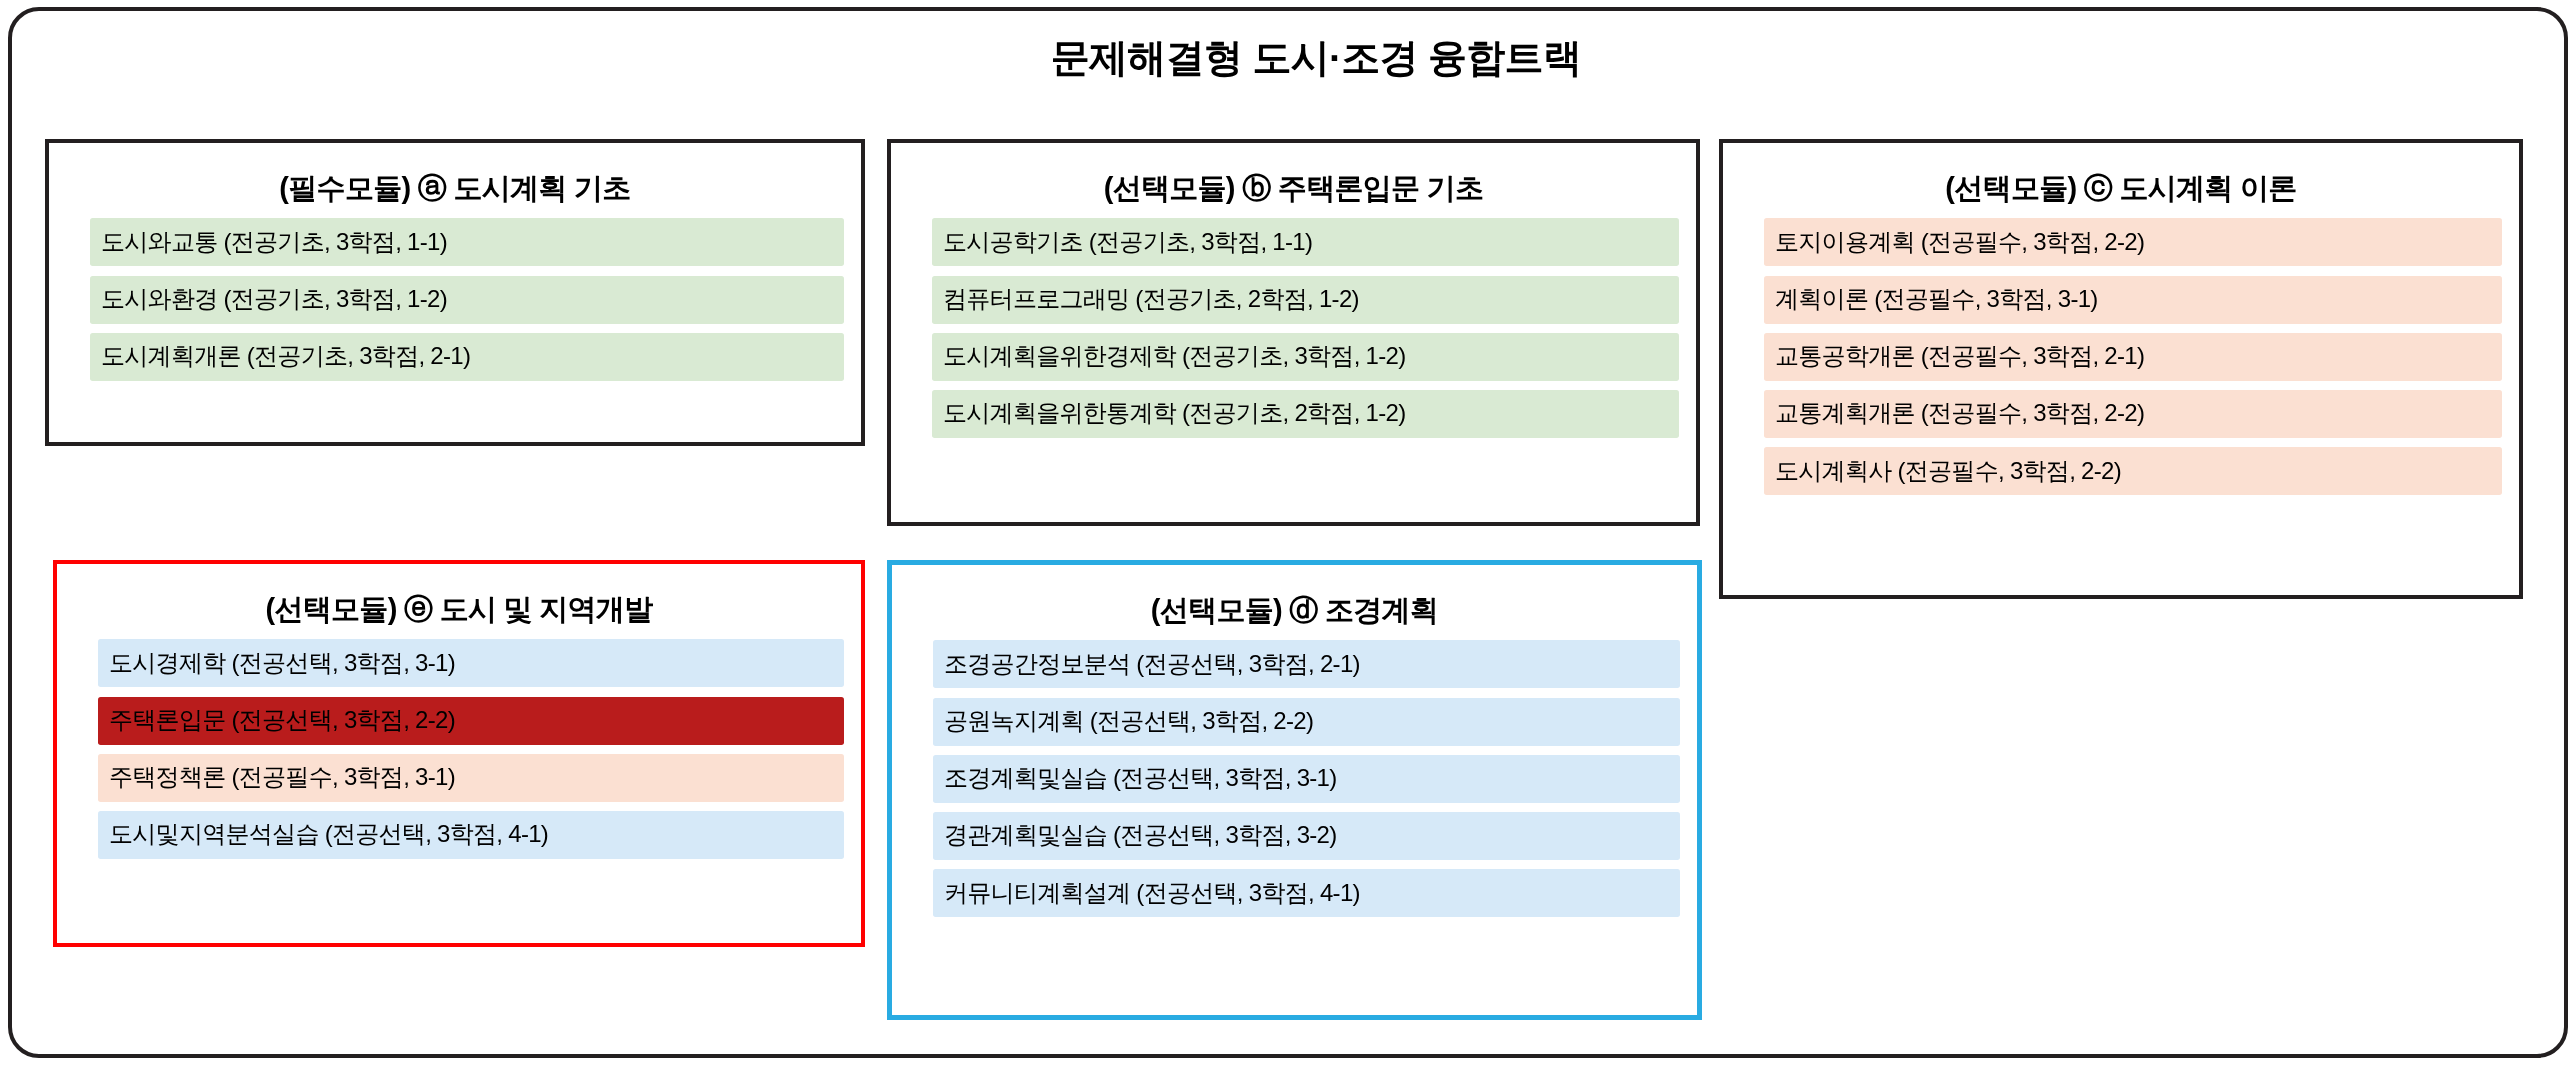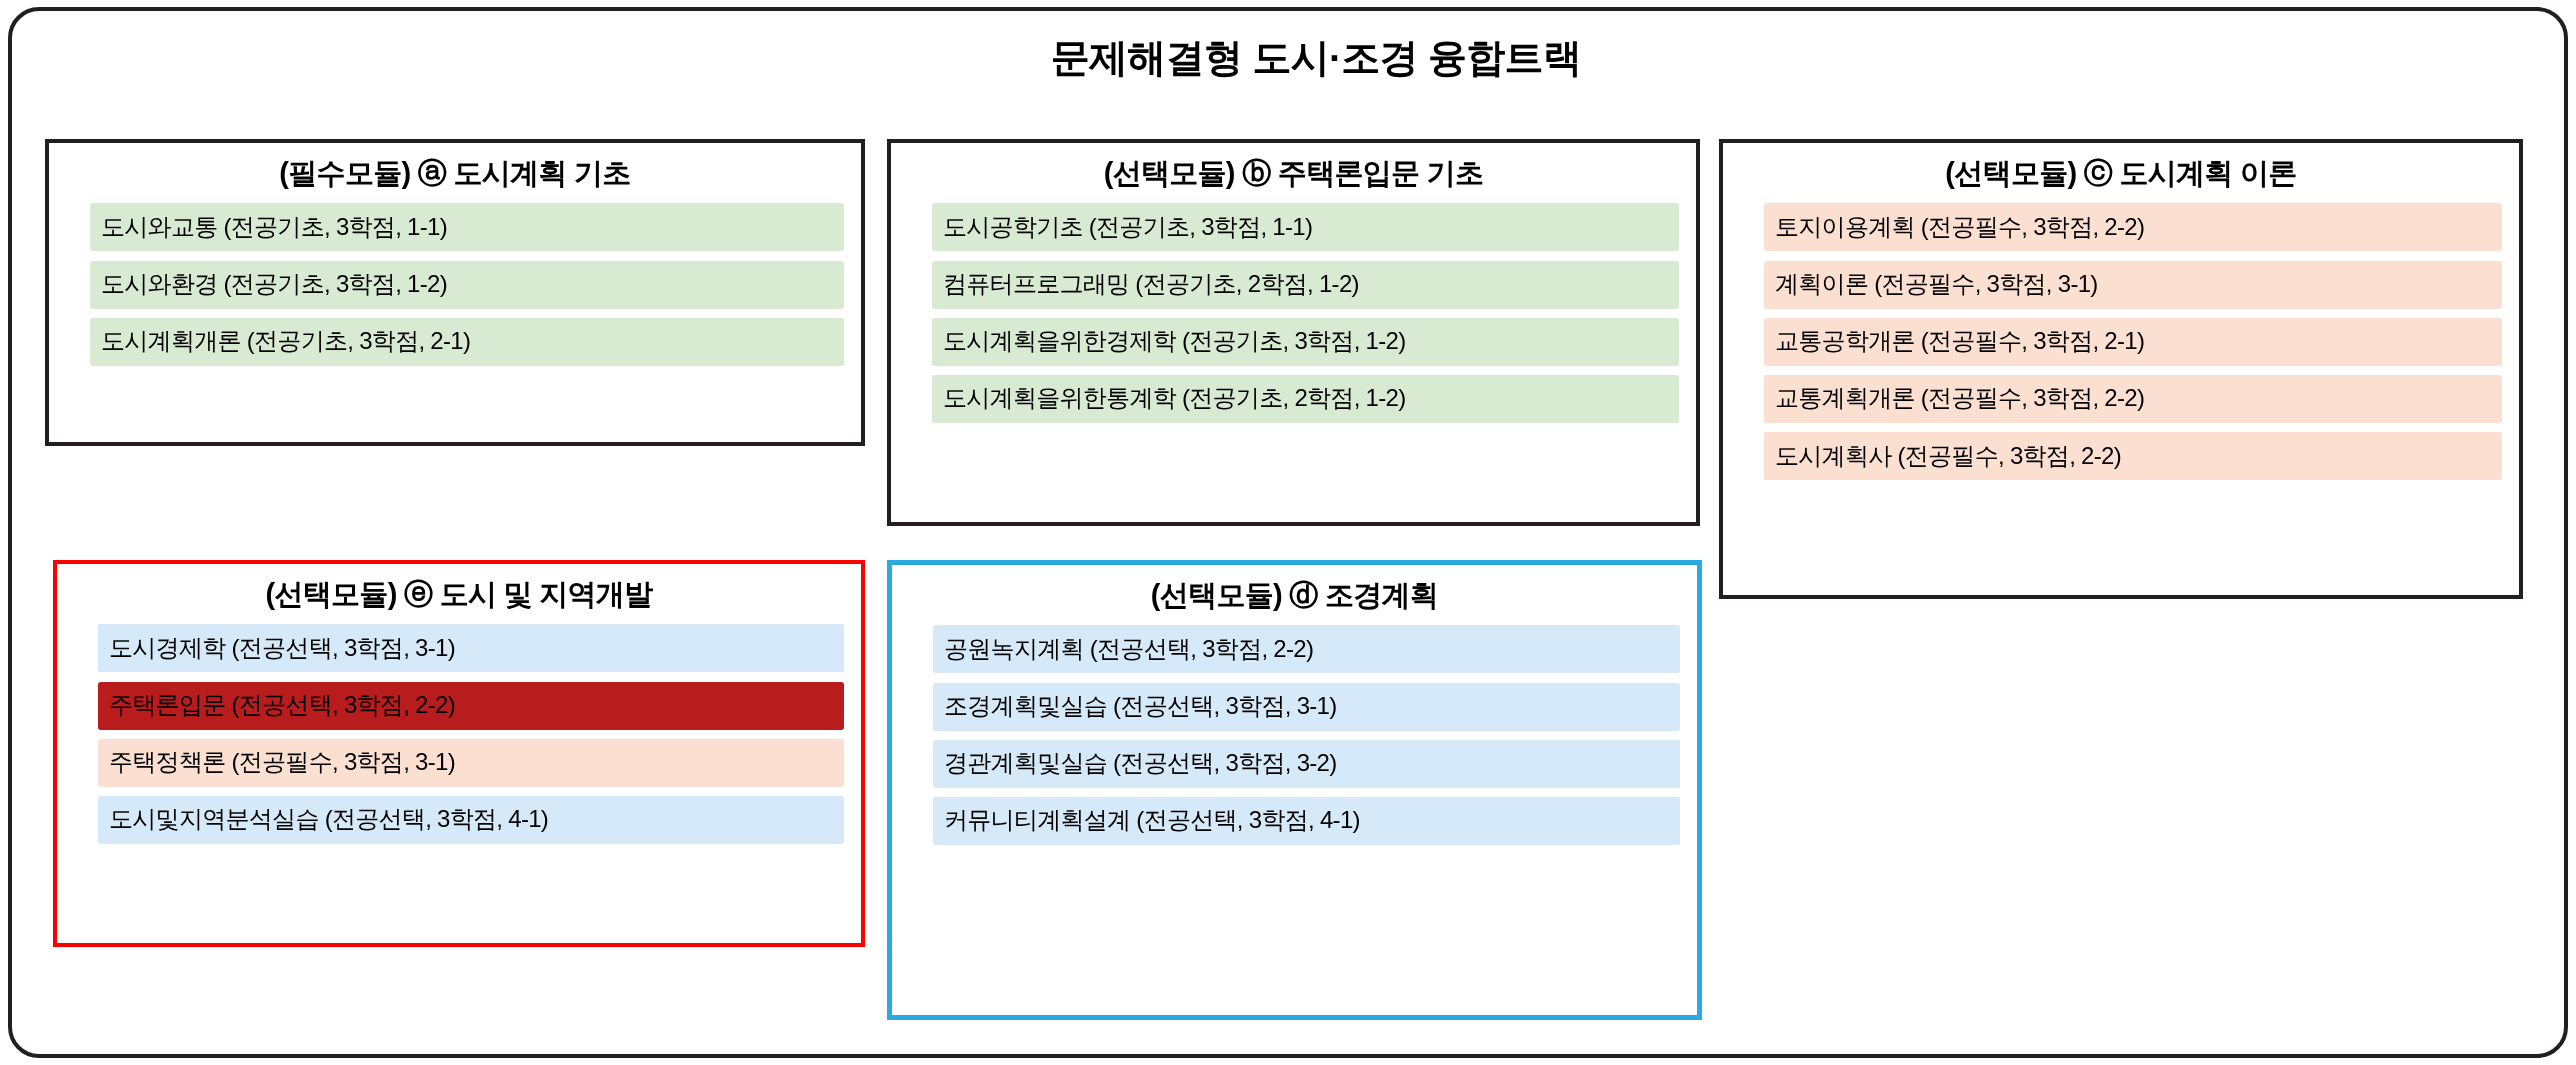--- a/index.html
+++ b/index.html
@@ -43,21 +43,21 @@
   .module-box {
     position: absolute;
     box-sizing: border-box;
     background: #ffffff;
   }
   .module-title {
     text-align: center;
     font-size: 29px;
     font-weight: bold;
     letter-spacing: -0.7px;
-    padding-top: 11px;
+    padding-top: 26px;
     padding-bottom: 9.3px;
   }
   .courses {
     padding: 0 17.3px 14.7px 17.3px;
   }
   .course {
     font-size: 24px;
     letter-spacing: -0.7px;
     padding: 7.3px 10.7px 8.7px 10.7px;
     margin-bottom: 9.3px;
@@ -120,20 +120,21 @@
       <div class="course" style="background: rgb(214, 233, 248);">도시경제학 (전공선택, 3학점, 3-1)</div>
       <div class="course" style="background: #b91c1c;">주택론입문 (전공선택, 3학점, 2-2)</div>
       <div class="course" style="background: rgb(251, 224, 210);">주택정책론 (전공필수, 3학점, 3-1)</div>
       <div class="course" style="background: rgb(214, 233, 248);">도시및지역분석실습 (전공선택, 3학점, 4-1)</div>
     </div>
   </div>
 
   <div class="module-box" id="box-d">
     <div class="module-title">(선택모듈) ⓓ 조경계획</div>
     <div class="courses">
+      <div class="course" style="background: rgb(214, 233, 248);">조경공간정보분석 (전공선택, 3학점, 2-1)</div>
       <div class="course" style="background: rgb(214, 233, 248);">공원녹지계획 (전공선택, 3학점, 2-2)</div>
       <div class="course" style="background: rgb(214, 233, 248);">조경계획및실습 (전공선택, 3학점, 3-1)</div>
       <div class="course" style="background: rgb(214, 233, 248);">경관계획및실습 (전공선택, 3학점, 3-2)</div>
       <div class="course" style="background: rgb(214, 233, 248);">커뮤니티계획설계 (전공선택, 3학점, 4-1)</div>
     </div>
   </div>
 </div>
 
 
 </body></html>

